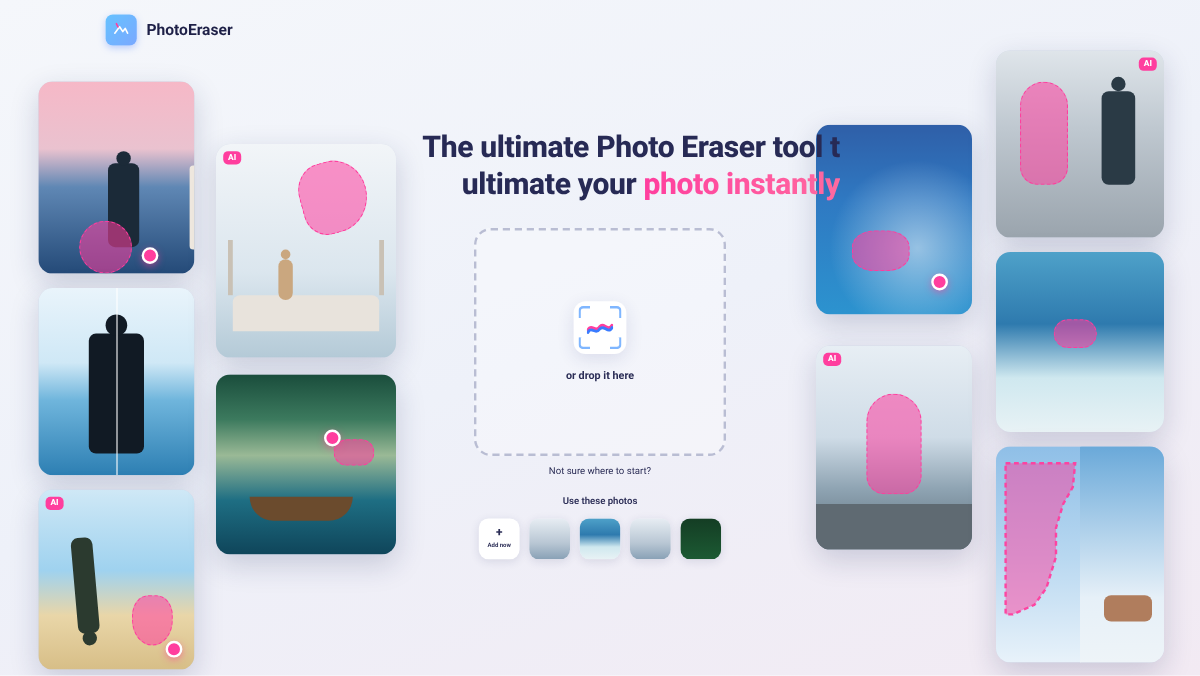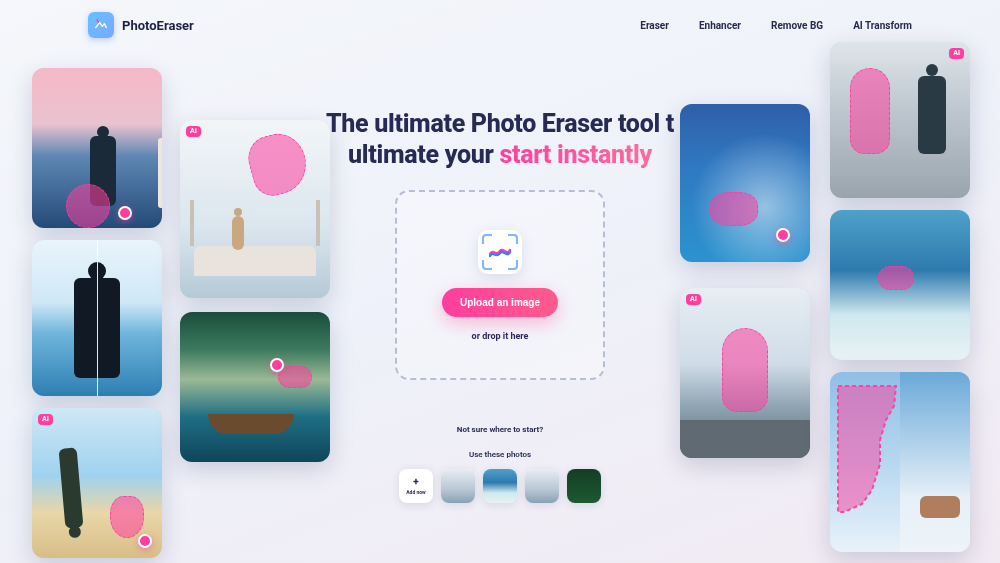--- a/index.html
+++ b/index.html
@@ -29,21 +29,21 @@
   .brand-name { font-weight: 700; font-size: 13px; color: #1e2047; }
   .nav { display: flex; gap: 30px; }
   .nav a {
     font-size: 10px; font-weight: 700; color: #27294f;
     text-decoration: none; cursor: pointer;
   }
 
   
   .hero {
     position: absolute; top: 108px; left: 300px; width: 400px;
-    text-align: center; z-index: 15;
+    text-align: right; z-index: 15;
   }
   .hero h1 {
     font-size: 25px; line-height: 1.25; font-weight: 800;
     color: #272a55; letter-spacing: -0.3px;
   }
   .hero h1 .accent {
     background: linear-gradient(90deg, #ff3e9e, #ff6aa0);
     -webkit-background-clip: text; background-clip: text; color: transparent;
   }
 
@@ -72,21 +72,21 @@
     font-size: 10px; font-weight: 700; padding: 9px 18px; cursor: pointer;
     box-shadow: 0 6px 18px rgba(255,70,150,0.35);
   }
   .upload-sub { font-size: 9px; font-weight: 700; color: #2a2c55; }
 
   
   .suggest {
     position: absolute; top: 388px; left: 50%; transform: translateX(-50%);
     text-align: center; z-index: 15;
   }
-  .suggest .l1 { font-size: 8px; font-weight: 700; color: #2a2c55; margin-top: 37px; }
+  .suggest .l1 { font-size: 8px; font-weight: 400; color: #2a2c55; }
   .suggest .l2 { font-size: 8px; font-weight: 600; color: #2a2c55; margin-top: 16px; }
   .suggest-row { display: flex; gap: 8px; margin-top: 10px; justify-content: center; }
   .suggest-add {
     width: 34px; height: 34px; border-radius: 8px; background: #fff;
     box-shadow: 0 2px 8px rgba(30,40,90,0.12);
     display: flex; flex-direction: column; align-items: center; justify-content: center;
     cursor: pointer;
   }
   .suggest-add .plus { font-size: 10px; font-weight: 800; color: #2a2c55; line-height: 1; }
   .suggest-add .txt { font-size: 5px; font-weight: 700; color: #2a2c55; margin-top: 2px; }
@@ -154,47 +154,40 @@
 <div class="header">
   <div class="brand">
     <div class="brand-icon">
       <svg viewBox="0 0 24 24" fill="none">
         <path d="M4 16 L10 8 L14 14 L17 10 L20 16" stroke="#fff" stroke-width="2" stroke-linecap="round" stroke-linejoin="round"></path>
         <path d="M6 4 L8 8" stroke="#ff3e9e" stroke-width="2" stroke-linecap="round"></path>
       </svg>
     </div>
     <span class="brand-name">PhotoEraser</span>
   </div>
-  <nav class="nav">
-    <a>Eraser</a>
-    <a>Enhancer</a>
-    <a>Remove BG</a>
-    <a>AI Transform</a>
-  </nav>
 </div>
 
 <div class="hero">
   <h1>
     <span>The ultimate Photo Eraser tool t</span><br>
-    <span>ultimate your </span><span class="accent">start instantly</span>
+    <span>ultimate your </span><span class="accent">photo instantly</span>
   </h1>
 </div>
 
 <div class="upload">
   <div class="upload-icon-frame">
     <span class="corner tl"></span>
       <span class="corner tr"></span>
       <span class="corner bl"></span>
       <span class="corner br"></span>
     <svg width="22" height="14" viewBox="0 0 22 14">
       <path d="M1 9 C4 3, 7 12, 11 6 C14 2, 18 11, 21 5" stroke="#ff3e9e" stroke-width="2.4" fill="none" stroke-linecap="round"></path>
       <path d="M1 9 C4 3, 7 12, 11 6 C14 2, 18 11, 21 5" stroke="#3a7bff" stroke-width="2.4" fill="none" stroke-linecap="round" transform="translate(0,2)"></path>
     </svg>
   </div>
-  <button class="upload-btn">Upload an image</button>
   <div class="upload-sub">or drop it here</div>
 </div>
 
 <div class="suggest">
   <div class="l1">Not sure where to start?</div>
   <div class="l2">Use these photos</div>
   <div class="suggest-row">
     <div class="suggest-add">
       <span class="plus">+</span>
       <span class="txt">Add now</span>

